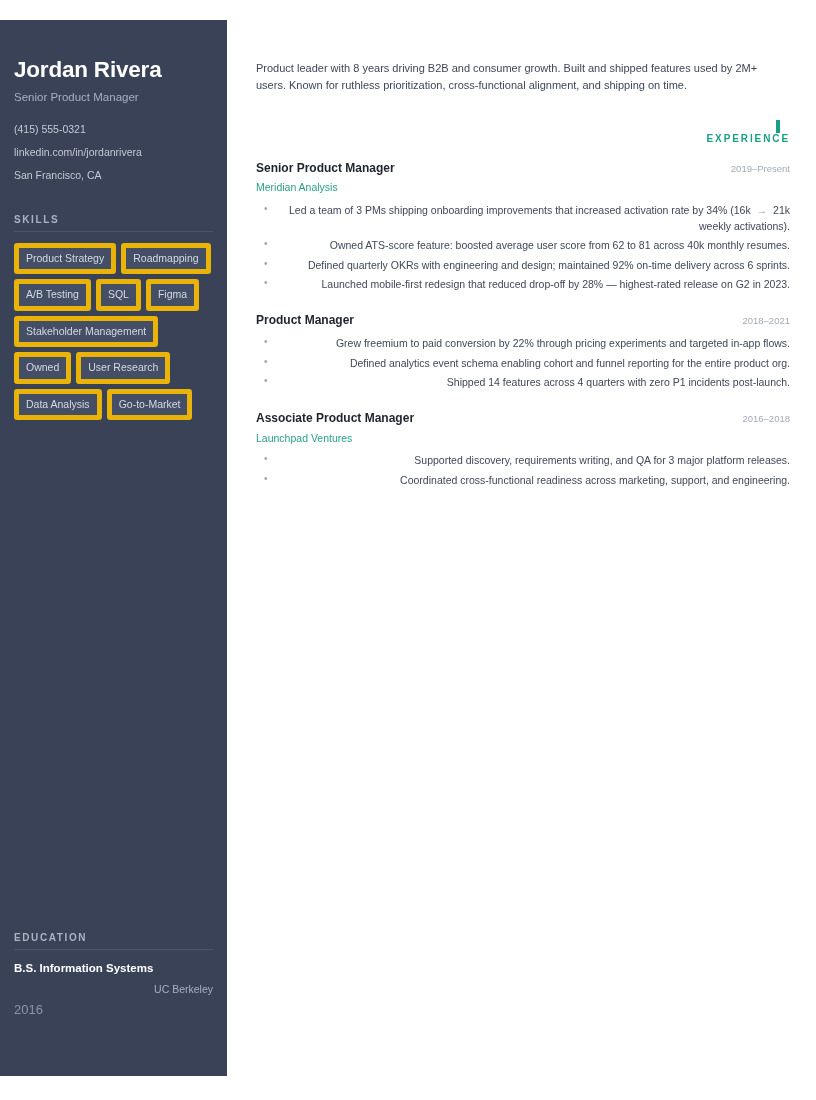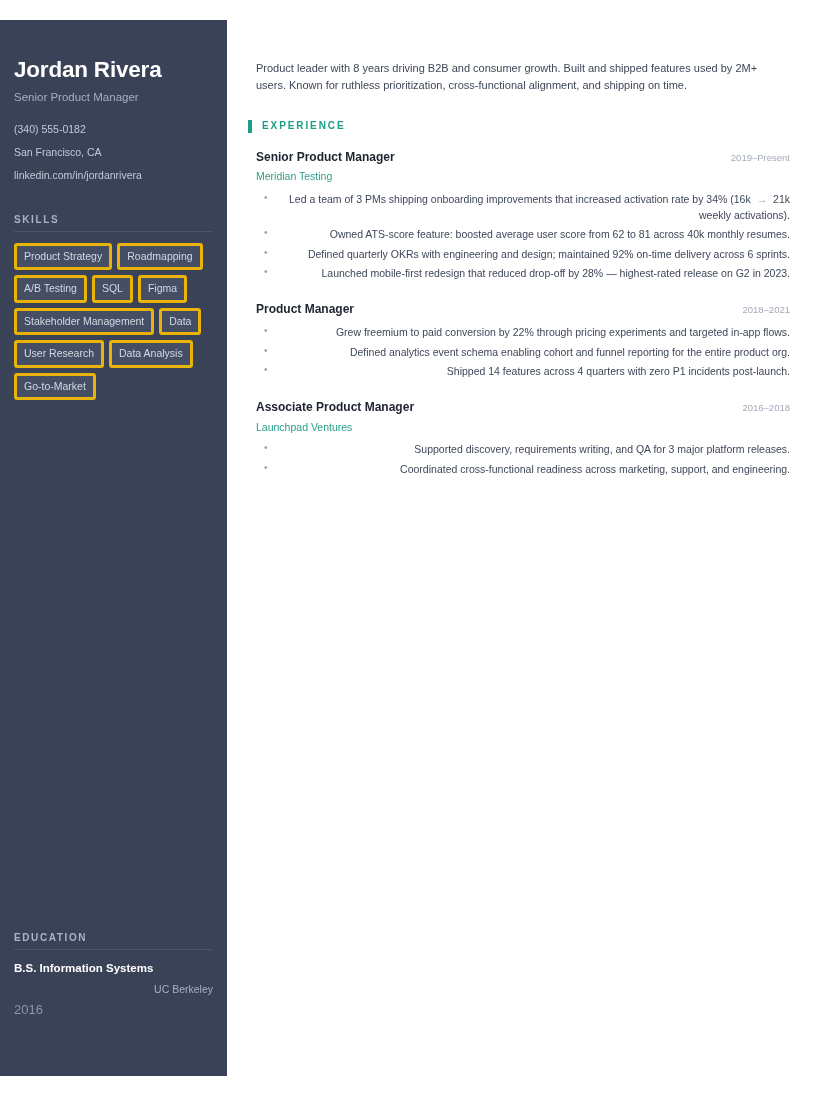--- a/index.html
+++ b/index.html
@@ -82,21 +82,21 @@
   }
 
   .tags {
     display: flex;
     flex-wrap: wrap;
     gap: 5px 5px;
     width: 199px;
   }
   .tag {
     background: #444e64;
-    border: 3px solid #eab308;
+    border: 5px solid #eab308;
     border-radius: 3px;
     color: #d4d9e3;
     font-size: 10.5px;
     line-height: 1;
     padding: 5px 7px 6px 7px;
     white-space: nowrap;
   }
 
   .edu-block {
     position: absolute;
@@ -137,24 +137,25 @@
     margin: 0;
     padding-top: 40px;
     font-size: 11px;
     line-height: 1.58;
     color: #3e4759;
     text-align: left;
   }
 
   .section-head {
     display: flex;
-    align-items: flex-start;
+    align-items: flex-end;
     margin-top: 25px;
     margin-bottom: 17px;
     margin-left: -8px;
+    flex-direction: column;
   }
   .section-bar {
     width: 4px;
     height: 13px;
     background: #1a9e86;
     margin-right: 10px;
     flex: none;
   }
   .section-label {
     font-size: 10px;
@@ -224,36 +225,36 @@
 <body>
 
 <div class="resume">
 
   <aside class="sidebar">
 
     <h1 class="name">Jordan Rivera</h1>
     <div class="headline">Senior Product Manager</div>
 
     <ul class="contact">
-      <li>(340) 555-0182</li>
+      <li>(415) 555-0321</li>
+      <li>linkedin.com/in/jordanrivera</li>
       <li>San Francisco, CA</li>
-      <li>linkedin.com/in/jordanrivera</li>
     </ul>
 
     <div class="sb-section-title">SKILLS</div>
     <div class="sb-rule"></div>
 
     <div class="tags">
       <span class="tag">Product Strategy</span>
       <span class="tag">Roadmapping</span>
       <span class="tag">A/B Testing</span>
       <span class="tag">SQL</span>
       <span class="tag">Figma</span>
       <span class="tag">Stakeholder Management</span>
-      <span class="tag">Data</span>
+      <span class="tag">Owned</span>
       <span class="tag">User Research</span>
       <span class="tag">Data Analysis</span>
       <span class="tag">Go-to-Market</span>
     </div>
 
     <div class="edu-block">
       <div class="sb-section-title" style="padding-top:0;">EDUCATION</div>
       <div class="sb-rule"></div>
       <div class="edu-degree">B.S. Information Systems</div>
       <div class="edu-school">UC Berkeley</div>
@@ -269,21 +270,21 @@
     <div class="section-head">
       <span class="section-bar"></span>
       <span class="section-label">EXPERIENCE</span>
     </div>
 
     <section class="job">
       <div class="job-row">
         <span class="job-title">Senior Product Manager</span>
         <span class="job-dates">2019–Present</span>
       </div>
-      <div class="job-company">Meridian Testing</div>
+      <div class="job-company">Meridian Analysis</div>
       <ul class="bullets">
         <li>Led a team of 3 PMs shipping onboarding improvements that increased activation rate by 34% (16k <span class="arrow">→</span> 21k weekly activations).</li>
         <li>Owned ATS-score feature: boosted average user score from 62 to 81 across 40k monthly resumes.</li>
         <li>Defined quarterly OKRs with engineering and design; maintained 92% on-time delivery across 6 sprints.</li>
         <li>Launched mobile-first redesign that reduced drop-off by 28% — highest-rated release on G2 in 2023.</li>
       </ul>
     </section>
 
     <section class="job spaced-top">
       <div class="job-row">

